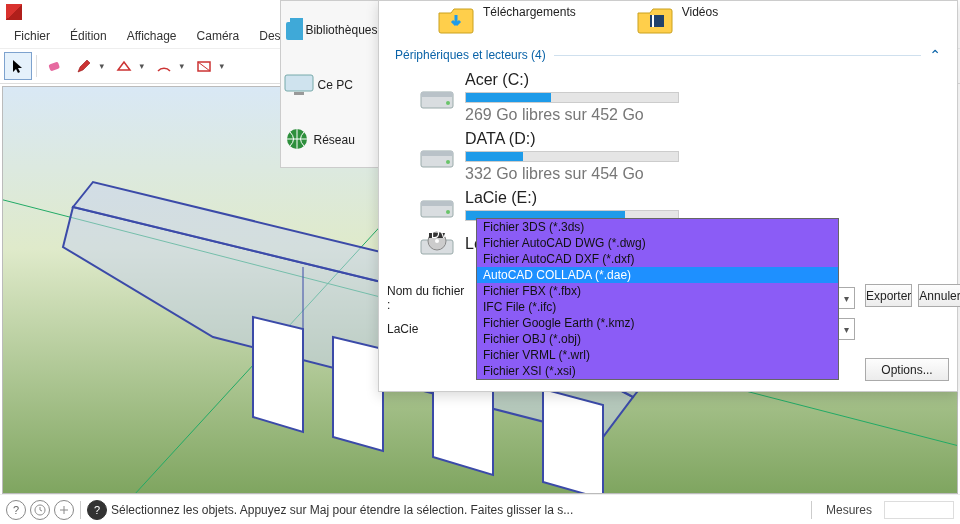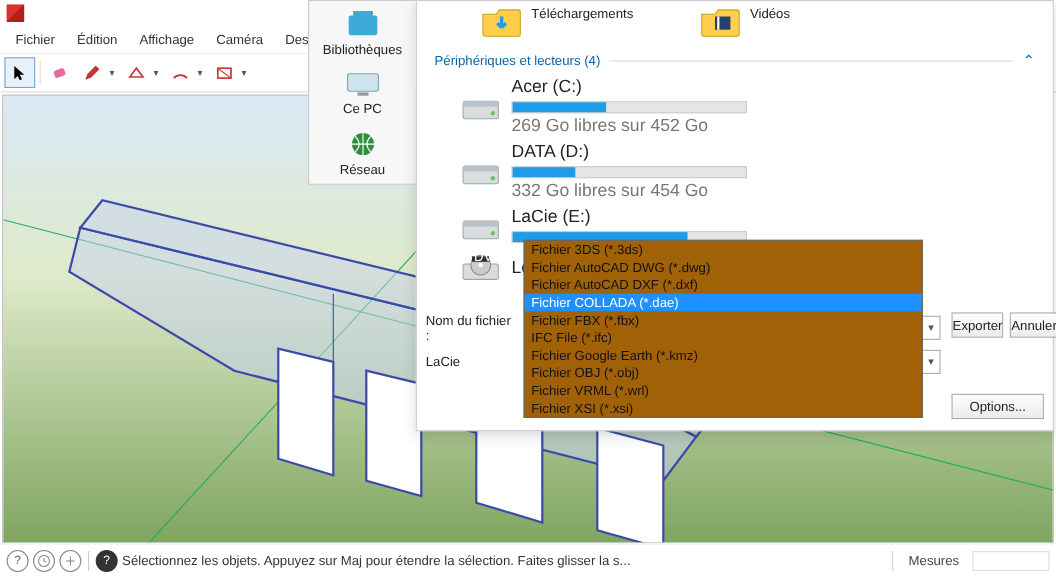--- a/index.html
+++ b/index.html
@@ -18,21 +18,21 @@
 .viewport{position:absolute;left:2px;top:86px;right:2px;bottom:30px;border:1px solid #bbb;background:linear-gradient(180deg,#d9e8f5 0%,#dfeaca 40%,#7fa560 100%);overflow:hidden}
 .viewport svg{position:absolute;inset:0}
 .statusbar{position:absolute;left:0;right:0;bottom:0;height:30px;display:flex;align-items:center;background:#fff;border-top:1px solid #eee;padding:0 6px;gap:4px;color:#333}
 .scircle{width:20px;height:20px;border:1.5px solid #888;border-radius:50%;display:flex;align-items:center;justify-content:center;font-size:11px;color:#666}
 .scircle.dark{background:#333;color:#fff;border-color:#333}
 .ssep{width:1px;height:18px;background:#ccc;margin:0 2px}
 .stext{flex:1;white-space:nowrap;overflow:hidden;text-overflow:ellipsis}
 
 .dialog{position:absolute;left:280px;top:0;right:2px;background:#fff;border:1px solid #ccc;box-shadow:0 4px 12px rgba(0,0,0,.15)}
 .loc-panel{position:absolute;left:280px;top:0;width:98px;height:168px;background:#f7f7f7;border:1px solid #ccc;border-right:none;display:flex;flex-direction:column;align-items:center;padding-top:2px}
-.loc-item{width:96px;height:55px;display:flex;flex-direction:column;align-items:center;justify-content:center;gap:2px;font-size:11px;color:#222}
+.loc-item{width:96px;height:55px;display:flex;flex-direction:row;align-items:center;gap:2px;font-size:11px;color:#222}
 .dlg-top{margin-left:0;padding:4px 8px 8px 8px}
 .shortcuts{display:flex;gap:60px;padding:0 0 6px 50px}
 .sc{display:flex;align-items:flex-start;gap:8px;color:#222}
 .folder{width:38px;height:30px}
 .group-title{color:#0a63a8;padding:6px 2px 4px 8px;display:flex;align-items:center;gap:8px}
 .group-title .line{flex:1;height:1px;background:#cfe0ee}
 .group-title .chev{color:#0a63a8;font-size:14px;padding-right:6px}
 .drives{display:flex;flex-wrap:wrap;padding:4px 10px 10px 32px;gap:6px 20px}
 .drive{width:260px;display:flex;gap:10px;align-items:center}
 .drv-icon{width:36px;height:28px}
@@ -44,21 +44,21 @@
 .dlg-fields{display:flex;padding:8px 8px 12px 8px;gap:0}
 .fields-left{flex:1}
 .frow{display:flex;align-items:center;margin-bottom:6px;position:relative}
 .flabel{width:92px;text-align:left;padding-right:8px;color:#222}
 .fselect{flex:1;height:22px;border:1px solid #aaa;padding:0 18px 0 6px;background:#fff;position:relative;display:flex;align-items:center}
 .fselect::after{content:"▾";position:absolute;right:5px;color:#555;font-size:10px}
 .fields-right{width:94px;display:flex;gap:6px;padding-left:10px}
 .wbtn{height:23px;border:1px solid #aaa;background:linear-gradient(#fdfdfd,#ececec);display:flex;align-items:center;justify-content:center;color:#222;font-size:12px}
 .options-row{display:flex;justify-content:flex-end;padding:0 8px 10px 0}
 .options-row .wbtn{width:84px}
-.dropdown{position:absolute;left:476px;top:218px;width:363px;background:#a16207;border:1px solid #666;z-index:20}
+.dropdown{position:absolute;left:476px;top:218px;width:363px;background:#8b5cf6;border:1px solid #666;z-index:20}
 .dropdown .opt{padding:1px 6px;font-size:12px;color:#111;white-space:nowrap}
 .dropdown .opt.sel{background:#1e90ff;color:#fff}
 </style>
 </head>
 <body>
 
 <div class="app">
   <div class="title-bar">
     <span class="logo"></span>
   </div>
@@ -268,20 +268,20 @@
   </div>
   <div class="options-row">
     <div class="wbtn">Options...</div>
   </div>
 </div>
 
 <div class="dropdown" id="dd">
     <div class="opt">Fichier 3DS (*.3ds)</div>
     <div class="opt">Fichier AutoCAD DWG (*.dwg)</div>
     <div class="opt">Fichier AutoCAD DXF (*.dxf)</div>
-    <div class="opt sel">Fichier COLLADA (*.dae)</div>
+    <div class="opt sel">AutoCAD COLLADA (*.dae)</div>
     <div class="opt">Fichier FBX (*.fbx)</div>
     <div class="opt">IFC File (*.ifc)</div>
     <div class="opt">Fichier Google Earth (*.kmz)</div>
     <div class="opt">Fichier OBJ (*.obj)</div>
     <div class="opt">Fichier VRML (*.wrl)</div>
     <div class="opt">Fichier XSI (*.xsi)</div>
   </div>
 
 </body></html>

